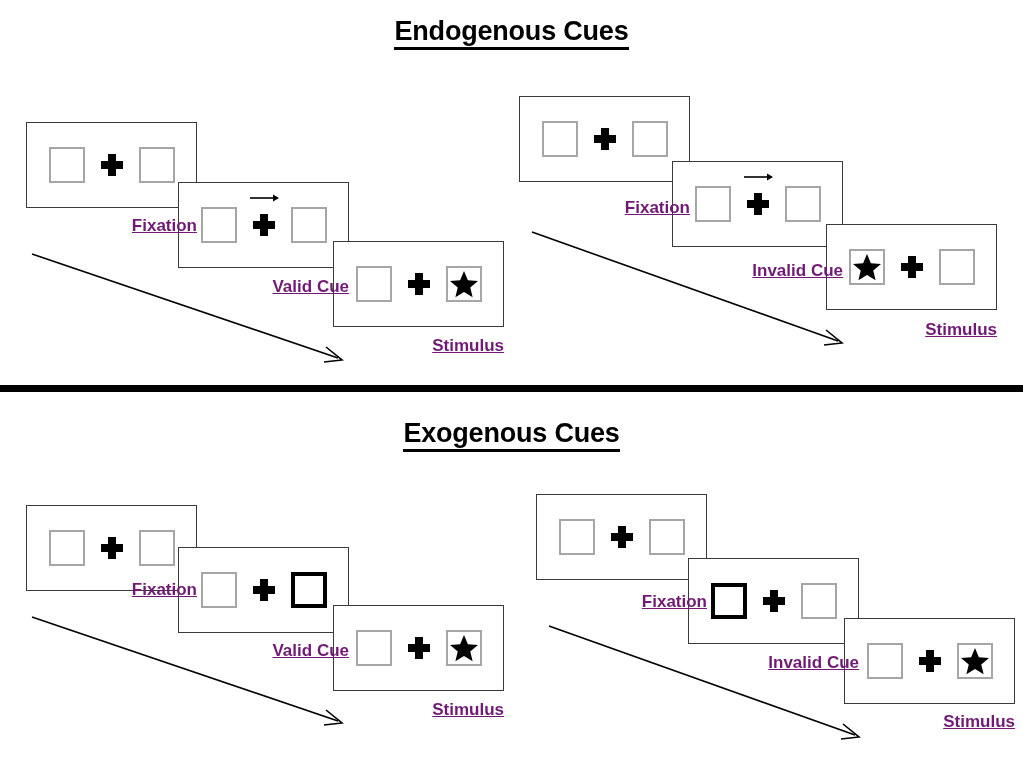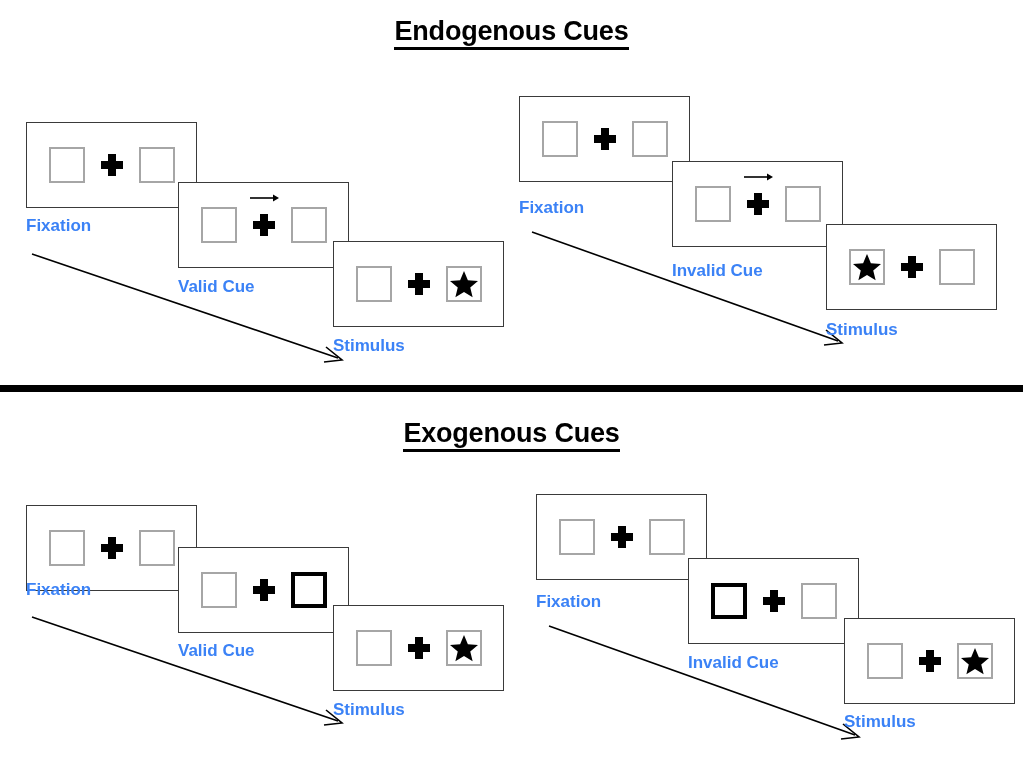--- a/index.html
+++ b/index.html
@@ -89,23 +89,24 @@
     left:50%;
     transform:translateX(-50%);
     width:30px;
     height:10px;
   }
 
   .panel-label{
     position:absolute;
     font-size:17px;
     font-weight:bold;
-    color:#3b82f6;
+    color:#701a75;
     white-space:nowrap;
-    text-align:left;
+    text-align:right;
+    text-decoration:underline;
   }
   .flow-arrow{
     position:absolute;
     overflow:visible;
   }
 </style>
 </head>
 <body>
 
 <div class="section-title" style="top:16px;">

